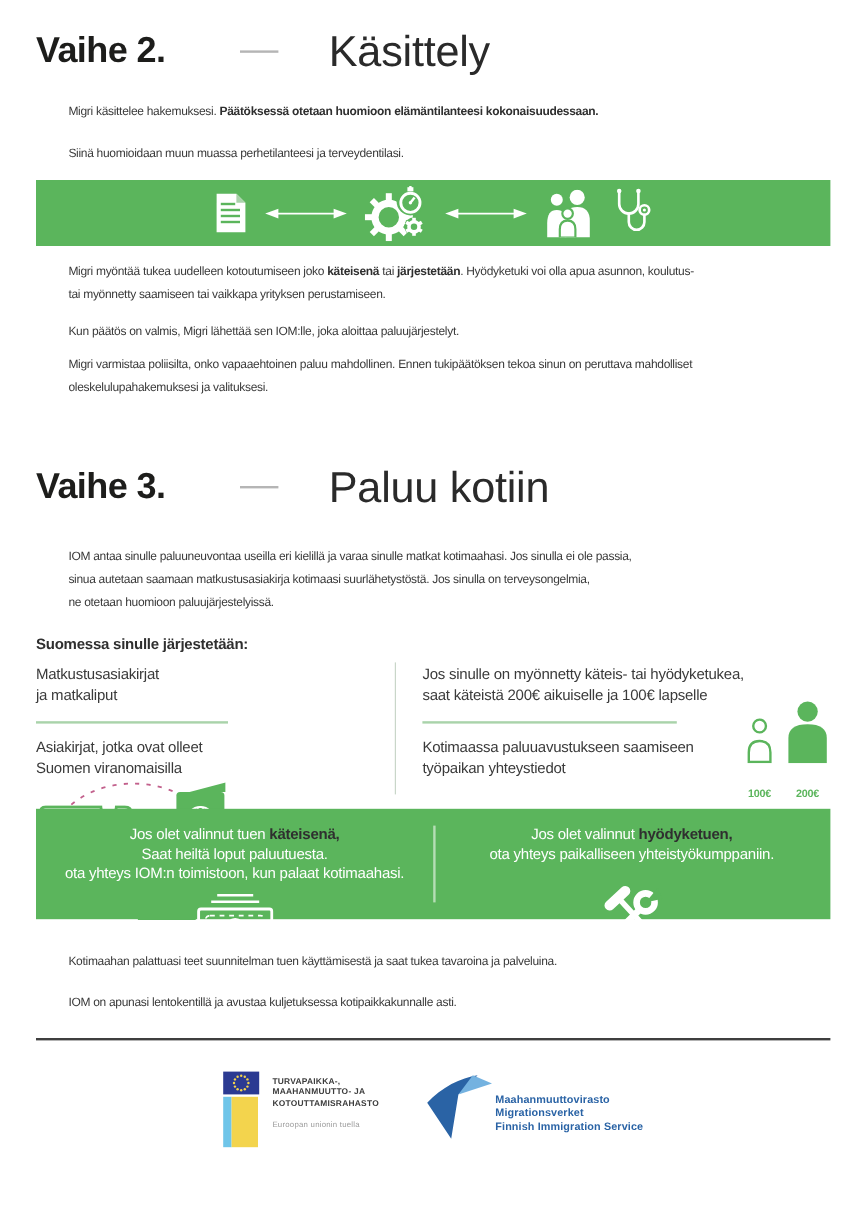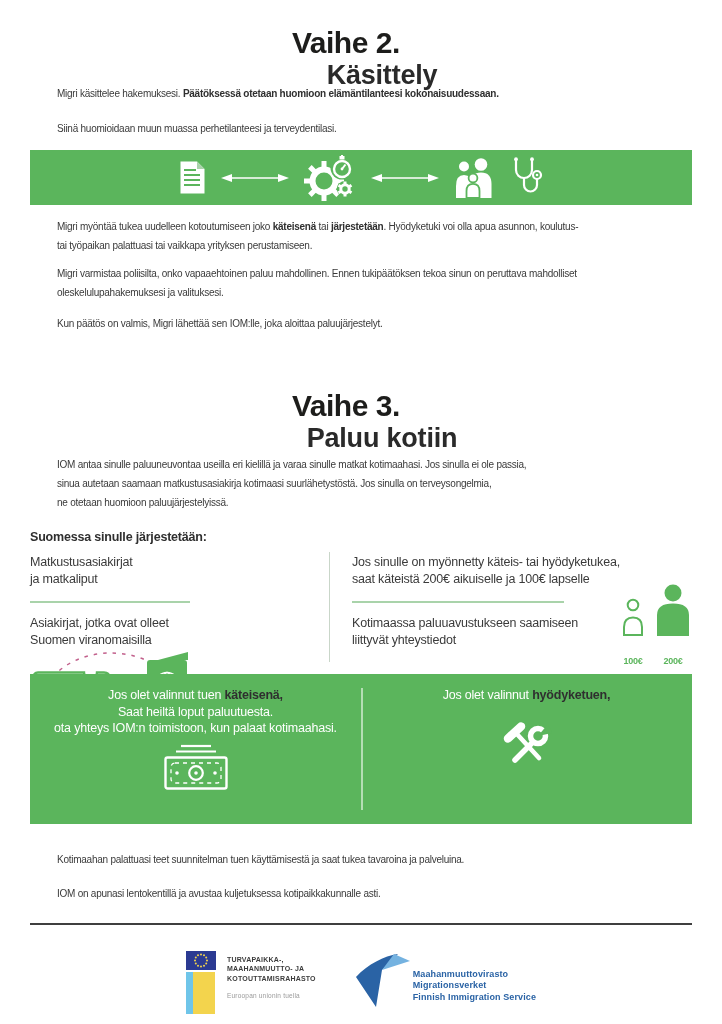--- a/index.html
+++ b/index.html
@@ -7,24 +7,24 @@
     position:relative;
     width:722px;height:1024px;
     box-sizing:border-box;
     padding:26px 30px 0 30px;
     overflow:hidden;
     font-family:"Liberation Sans",sans-serif;
     color:#3a3a3a;
     background:#ffffff;
   }
   
-  .step-heading{display:flex;align-items:center;height:34px;flex-direction:column;}
+  .step-heading{display:flex;align-items:center;height:34px;}
   .step-label{font-size:30px;font-weight:800;color:#1d1d1b;letter-spacing:-0.5px;width:138px;}
   .step-dash{width:32px;height:2px;background:#b5b5b5;margin-left:32px;}
-  .step-title{font-size:27px;font-weight:700;color:#2a2a2a;margin-left:42px;letter-spacing:-0.2px;}
+  .step-title{font-size:36px;font-weight:400;color:#2a2a2a;margin-left:42px;letter-spacing:-0.2px;}
   
   .para{font-size:10px;line-height:19px;letter-spacing:-0.25px;margin-left:27px;}
   .para .ln{display:block;white-space:nowrap;}
   b,strong{font-weight:700;color:#2f2f2f;}
   .mt24{margin-top:24px}.mt16{margin-top:16px}.mt12{margin-top:12px}
   .mt9{margin-top:9px}.mt56{margin-top:56px}.mt32{margin-top:32px}.mt26{margin-top:26px}.mt15{margin-top:15px}
   
   .banner{
     margin-top:12px;height:55px;background:#5bb55c;
     display:flex;align-items:center;justify-content:center;gap:13px;
@@ -45,21 +45,21 @@
   .doc-icons svg{position:absolute;}
   .dashed-circle{left:6px;top:0px;}
   .ticket{left:2px;top:22px;}
   .passport{right:4px;top:2px;}
   .docs{left:48px;top:58px;}
   .persons{margin-left:auto;display:flex;align-items:flex-end;gap:8px;padding-top:2px;}
   .person-unit{display:flex;flex-direction:column;align-items:center;gap:17px;}
   .person-label{font-size:9px;font-weight:700;color:#5bb55c;margin-top:3px;letter-spacing:-0.2px;}
   
   .greenbox{
-    position:relative;margin-top:8px;height:150px;background:#5bb55c;
+    position:relative;margin-top:8px;height:92px;background:#5bb55c;
     display:flex;color:#fff;
   }
   .greenbox .half{width:50%;box-sizing:border-box;padding-top:13px;text-align:center;}
   .greenbox .half .ln{display:block;font-size:12.5px;line-height:16.5px;letter-spacing:-0.2px;white-space:nowrap;}
   .gb-divider{position:absolute;left:50%;top:14px;bottom:14px;width:1.5px;background:rgba(255,255,255,0.55);}
   .gb-icon{margin-top:7px;display:flex;justify-content:center;}
   
   .footer-line{margin-top:20px;height:1.5px;background:#3f3f3f;}
   .logos{display:flex;justify-content:center;align-items:flex-start;gap:36px;margin-top:26px;}
   .eu-logo{display:flex;gap:11px;}
@@ -202,30 +202,30 @@
         <circle cx="23" cy="3.2" r="1.9" fill="#ffffff"></circle>
         <path d="M15 22 V29 A6.5 6.5 0 0 0 28 29 V23" fill="none" stroke="#ffffff" stroke-width="2.2" stroke-linecap="round"></path>
         <circle cx="28" cy="19" r="4" fill="none" stroke="#ffffff" stroke-width="2.2"></circle>
         <circle cx="28" cy="19" r="1.3" fill="#ffffff"></circle>
       </svg>
     </span>
   </div>
 
   <div class="para mt12">
     <span class="ln"><span>Migri myöntää tukea uudelleen kotoutumiseen joko </span><strong>käteisenä</strong><span> tai </span><strong>järjestetään</strong><span>. Hyödyketuki voi olla apua asunnon, koulutus-</span></span>
-    <span class="ln">tai työpaikan palattuasi tai vaikkapa yrityksen perustamiseen.</span>
+    <span class="ln">tai myönnetty saamiseen tai vaikkapa yrityksen perustamiseen.</span>
+  </div>
+
+  <div class="para mt12">
+    <span class="ln">Kun päätös on valmis, Migri lähettää sen IOM:lle, joka aloittaa paluujärjestelyt.</span>
   </div>
 
   <div class="para mt9">
     <span class="ln">Migri varmistaa poliisilta, onko vapaaehtoinen paluu mahdollinen. Ennen tukipäätöksen tekoa sinun on peruttava mahdolliset</span>
     <span class="ln">oleskelulupahakemuksesi ja valituksesi.</span>
-  </div>
-
-  <div class="para mt12">
-    <span class="ln">Kun päätös on valmis, Migri lähettää sen IOM:lle, joka aloittaa paluujärjestelyt.</span>
   </div>
 
   <div class="step-heading mt56">
     <span class="step-label">Vaihe 3.</span>
     <span class="step-dash"></span>
     <span class="step-title">Paluu kotiin</span>
   </div>
 
   <div class="para mt32">
     <span class="ln">IOM antaa sinulle paluuneuvontaa useilla eri kielillä ja varaa sinulle matkat kotimaahasi. Jos sinulla ei ole passia,</span>
@@ -299,21 +299,21 @@
 
     <div class="col-right">
       <div class="col-textblock">
         <div>
           <span class="ln" style="display:block">Jos sinulle on myönnetty käteis- tai hyödyketukea,</span>
           <span class="ln" style="display:block">saat käteistä 200€ aikuiselle ja 100€ lapselle</span>
         </div>
         <div class="hline w212"></div>
         <div>
           <span class="ln" style="display:block">Kotimaassa paluuavustukseen saamiseen</span>
-          <span class="ln" style="display:block">liittyvät yhteystiedot</span>
+          <span class="ln" style="display:block">työpaikan yhteystiedot</span>
         </div>
       </div>
       <div class="persons">
         <div class="person-unit">
           <svg width="26" height="38" viewBox="0 0 26 38">
             <circle cx="13" cy="7" r="5.3" fill="none" stroke="#5bb55c" stroke-width="2"></circle>
             <path d="M4 37 V29 Q4 19.5 13 19.5 Q22 19.5 22 29 V37 Z" fill="none" stroke="#5bb55c" stroke-width="2"></path>
           </svg>
           <div class="person-label">100€</div>
         </div>
@@ -342,20 +342,21 @@
           <circle cx="32" cy="29" r="6.8" fill="none" stroke="#ffffff" stroke-width="2.2"></circle>
           <circle cx="32" cy="29" r="1.8" fill="#ffffff"></circle>
           <circle cx="13" cy="29" r="1.8" fill="#ffffff"></circle>
           <circle cx="51" cy="29" r="1.8" fill="#ffffff"></circle>
         </svg>
       </div>
     </div>
     <div class="gb-divider"></div>
     <div class="half">
       <span class="ln"><span>Jos olet valinnut </span><strong>hyödyketuen,</strong></span>
+      <span class="ln">ota yhteys paikalliseen yhteistyökumppaniin.</span>
       <div class="gb-icon" style="margin-top:17px">
         <svg width="50" height="50" viewBox="0 0 50 50">
           <line x1="13" y1="39" x2="30" y2="22" stroke="#ffffff" stroke-width="5.5" stroke-linecap="round"></line>
           <circle cx="36" cy="15" r="7.5" fill="none" stroke="#ffffff" stroke-width="5.5"></circle>
           <polygon points="36,15 46,3 50,12" fill="#5bb55c"></polygon>
           <line x1="14" y1="12" x2="37" y2="37" stroke="#ffffff" stroke-width="4.6" stroke-linecap="round"></line>
           <line x1="6" y1="17.5" x2="19" y2="5.5" stroke="#ffffff" stroke-width="8.5" stroke-linecap="round"></line>
         </svg>
       </div>
     </div>

